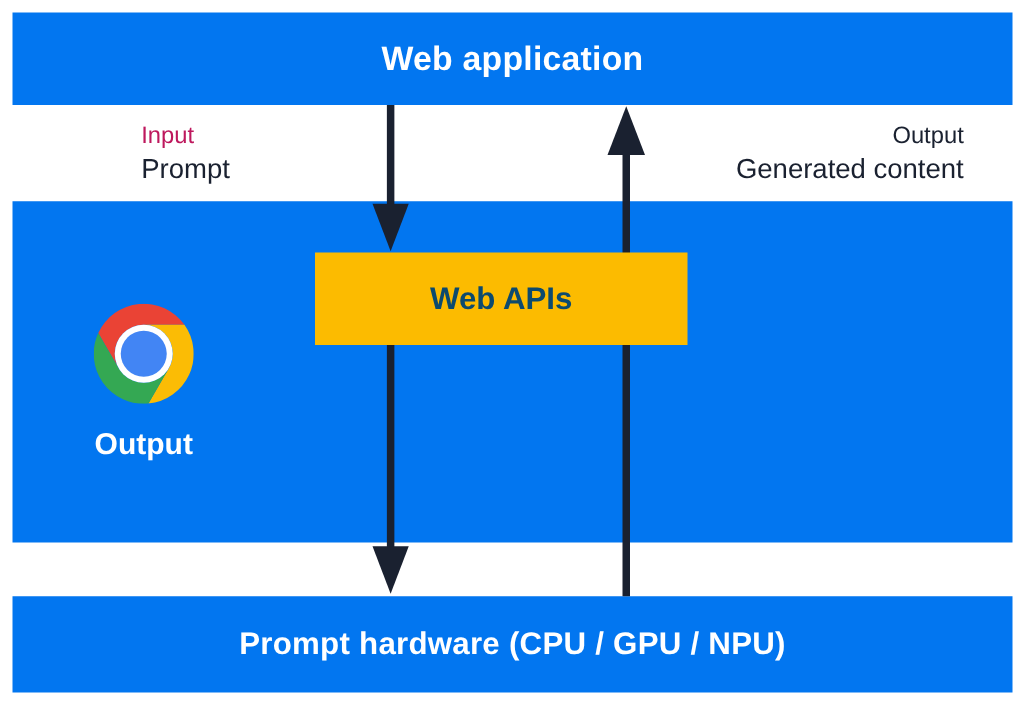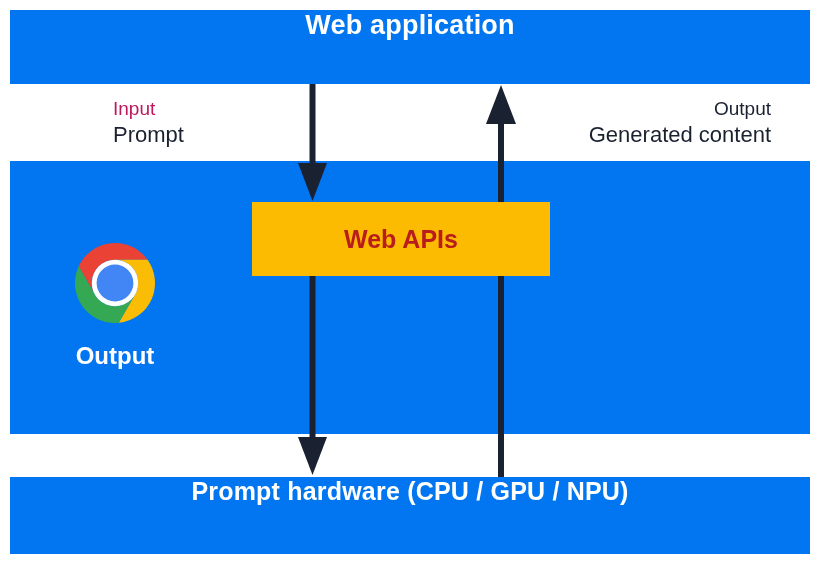--- a/index.html
+++ b/index.html
@@ -2,21 +2,21 @@
 <html><head>
 <meta charset="utf-8">
 <style>
   html,body{margin:0;padding:0;background:#ffffff;}
   .stage{
     position:relative;width:820px;height:566px;background:#ffffff;overflow:hidden;
     font-family:"Liberation Sans", sans-serif;
   }
   .band{
     position:absolute;left:10px;width:800px;z-index:1;
-    display:flex;align-items:flex-start;justify-content:center;
+    display:flex;align-items:center;justify-content:center;
   }
   .band-top{top:10px;height:74px;}
   .band-middle{top:161px;height:273px;}
   .band-bottom{top:477px;height:77px;}
   .band-label{color:#ffffff;font-weight:bold;font-size:27px;letter-spacing:.2px;}
   .band-bottom .band-label{font-size:25px;}
 
   .io-caption{position:absolute;z-index:2;font-size:19px;line-height:1;}
   .io-value{position:absolute;z-index:2;font-size:22px;font-weight:normal;line-height:1;}
   .io-left{left:113px;text-align:left;}
@@ -62,21 +62,21 @@
     <polygon points="298,163 327,163 312.5,201" fill="#1a2130"></polygon>
 
     <line x1="312.5" y1="276" x2="312.5" y2="442" stroke-width="6" stroke="#1a2130"></line>
     <polygon points="298,437 327,437 312.5,475" fill="#1a2130"></polygon>
 
     <line x1="501" y1="477" x2="501" y2="120" stroke-width="6" stroke="#1a2130"></line>
     <polygon points="486,124 516,124 501,85" fill="#1a2130"></polygon>
   </svg>
 
   <div class="ybox box-webapis" style="background-color: rgb(252, 187, 0);">
-    <span style="color: #b91c1c;">Web APIs</span>
+    <span style="color: #0c4a6e;">Web APIs</span>
   </div>
 
 
   <svg class="chrome-logo" viewBox="0 0 100 100">
     <path d="M4.5,29.2 A50,50 0 0 1 90.7,21 L50,21 A29,29 0 0 0 24.9,64.5 Z" fill="#ea4335"></path>
     <path d="M90.7,21 A50,50 0 0 1 54.7,99.8 L75.1,64.5 A29,29 0 0 0 50,21 Z" fill="#fbbc05"></path>
     <path d="M54.7,99.8 A50,50 0 0 1 4.5,29.2 L24.9,64.5 A29,29 0 0 0 75.1,64.5 Z" fill="#34a853"></path>
     <circle cx="50" cy="50" r="29" fill="#ffffff"></circle>
     <circle cx="50" cy="50" r="23" fill="#4285f4"></circle>
   </svg>

